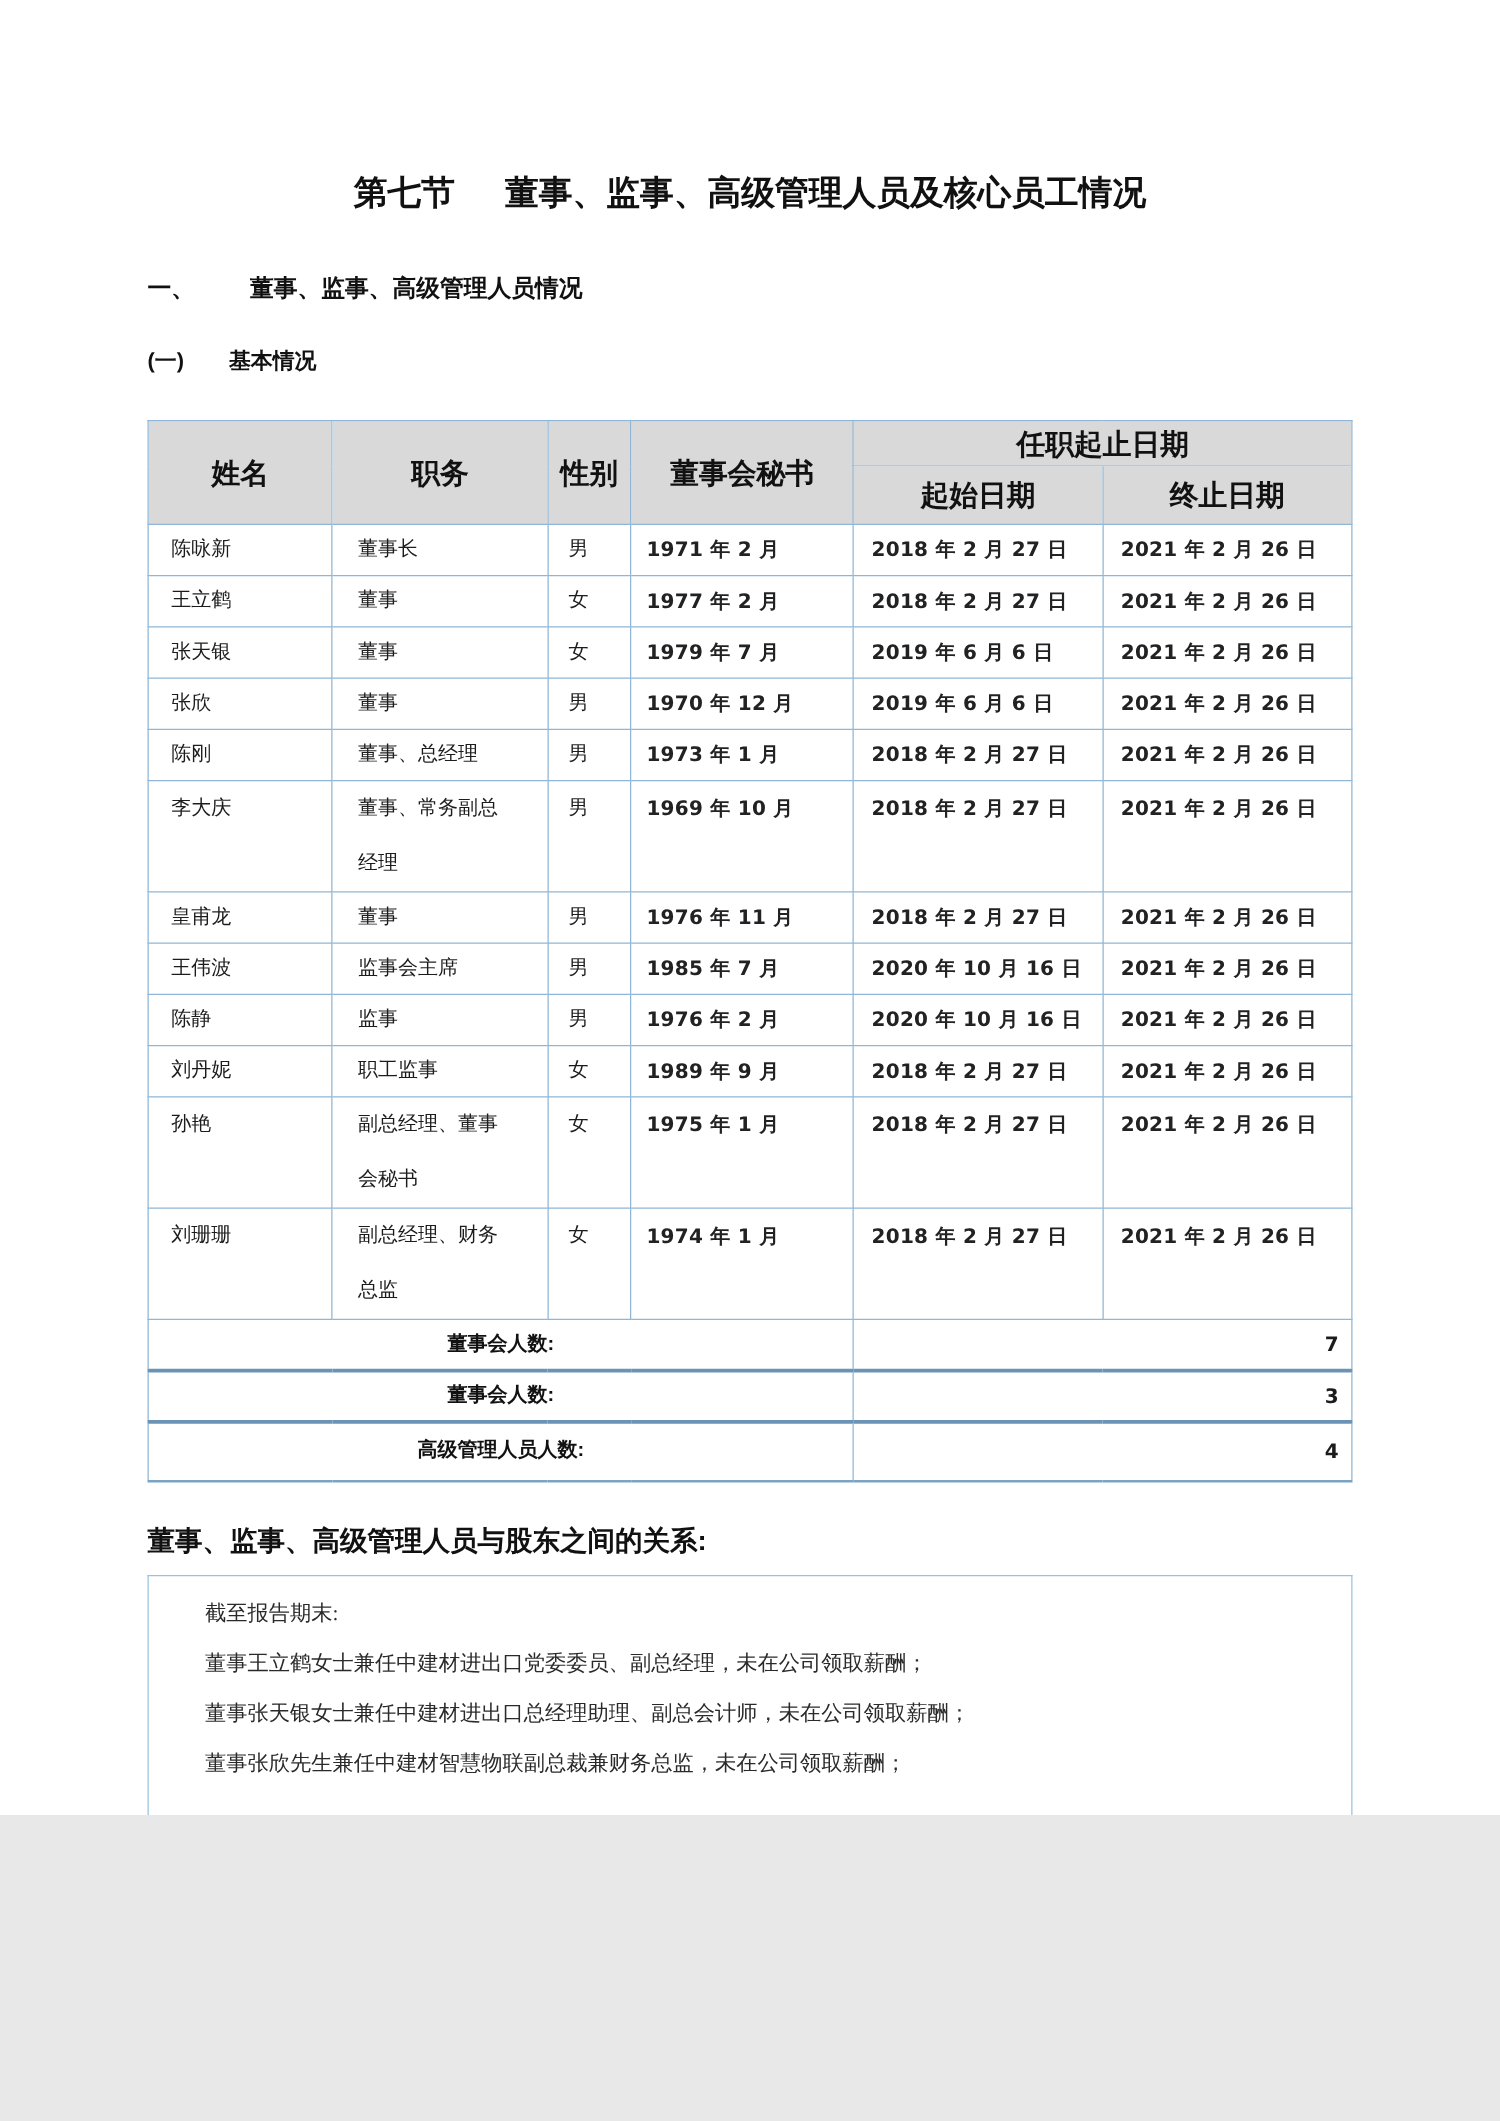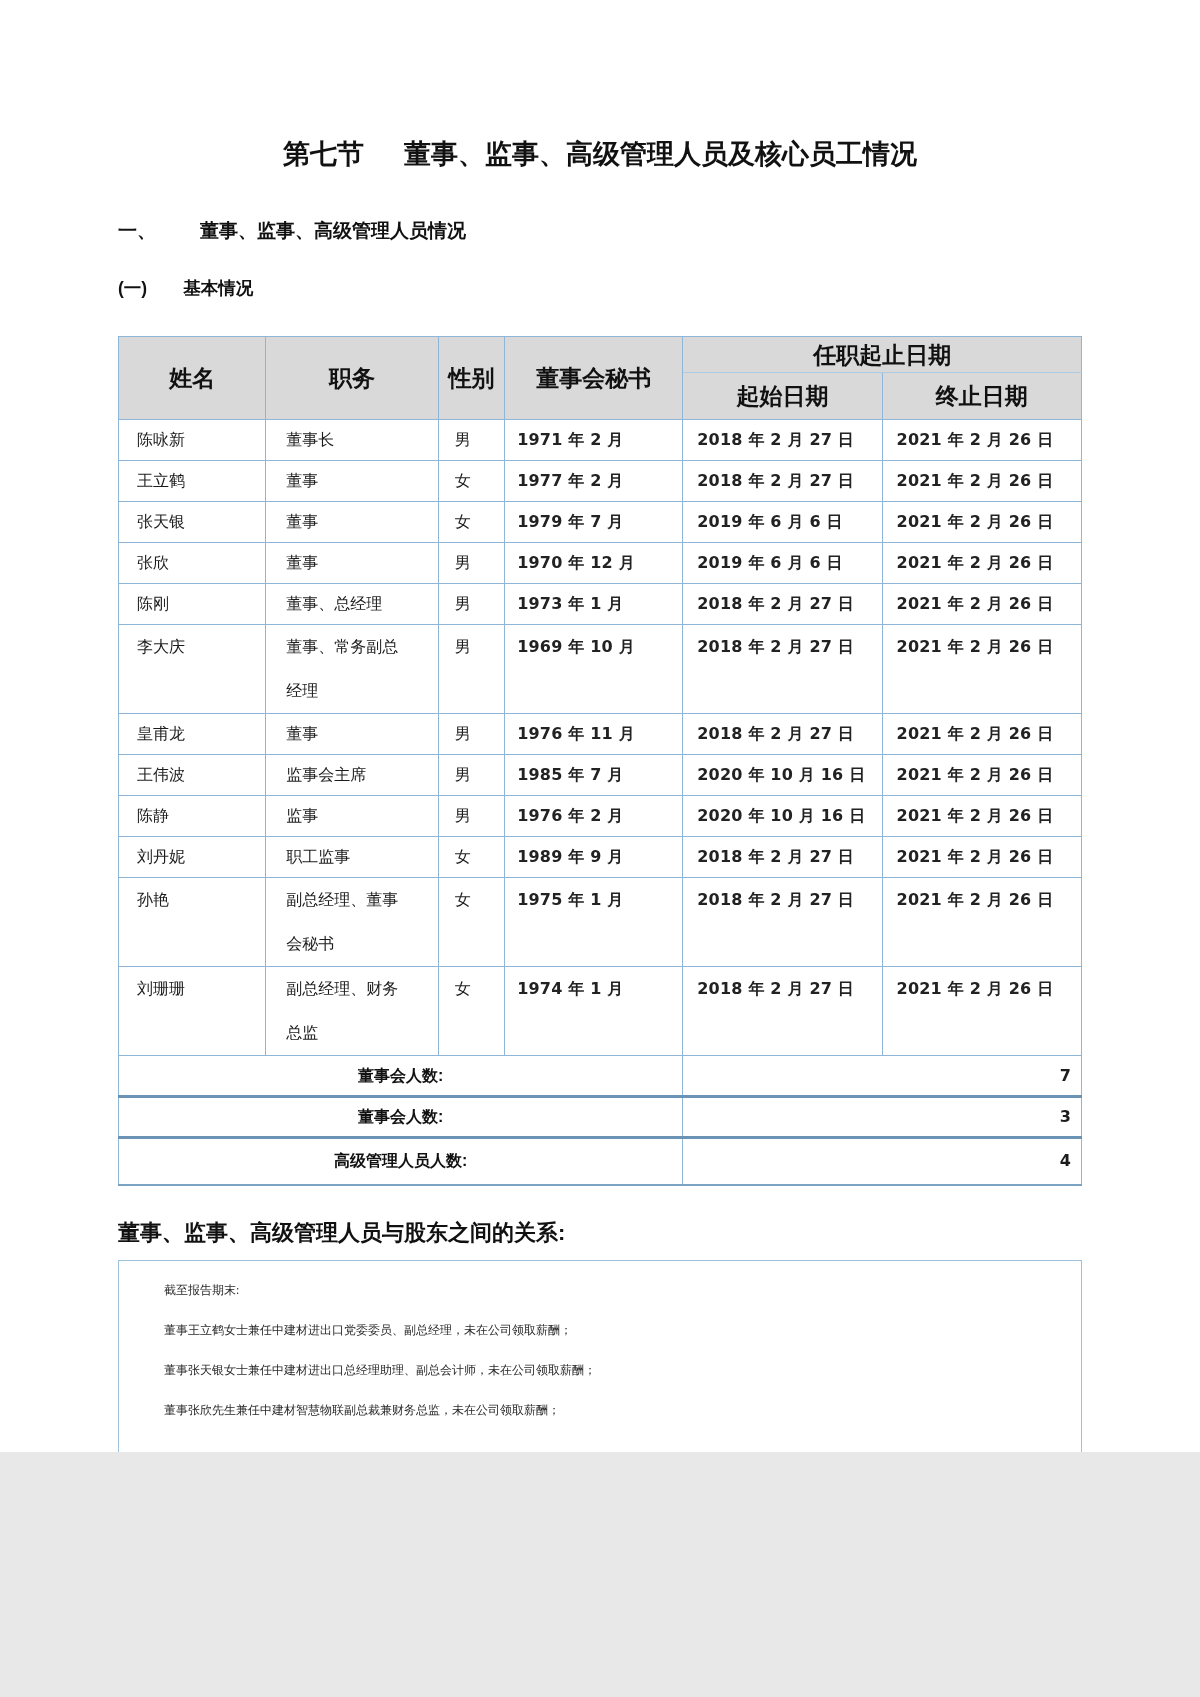--- a/index.html
+++ b/index.html
@@ -122,21 +122,21 @@
     color: #111;
   }
   .rel-box {
     margin-top: 12px;
     border: 1.6px solid #9bc1dd;
     border-bottom: 3px solid #7096b8;
     padding: 18px 16px 14px 45px;
     min-height: 212px;
   }
   .rel-box p {
-    font-size: 12px;
+    font-size: 17px;
     line-height: 23px;
     margin-bottom: 17px;
     color: #2a2a2a;
   }
 
   .page-number {
     position: absolute;
     top: 1532px;
     left: 0;
     width: 100%;

